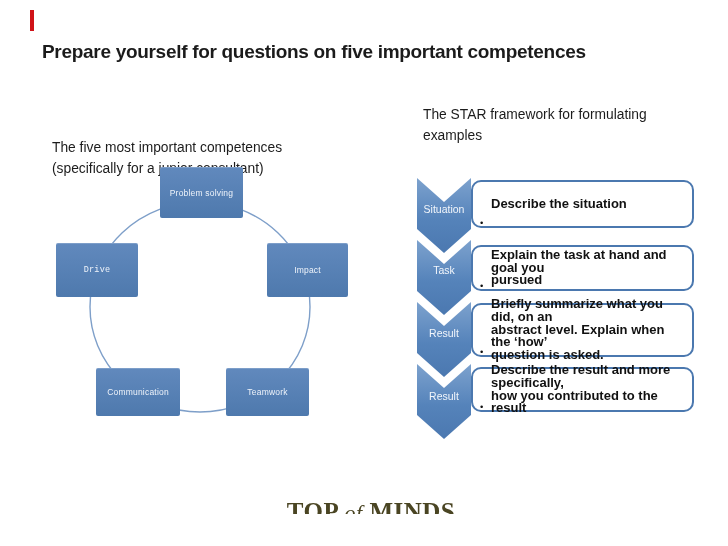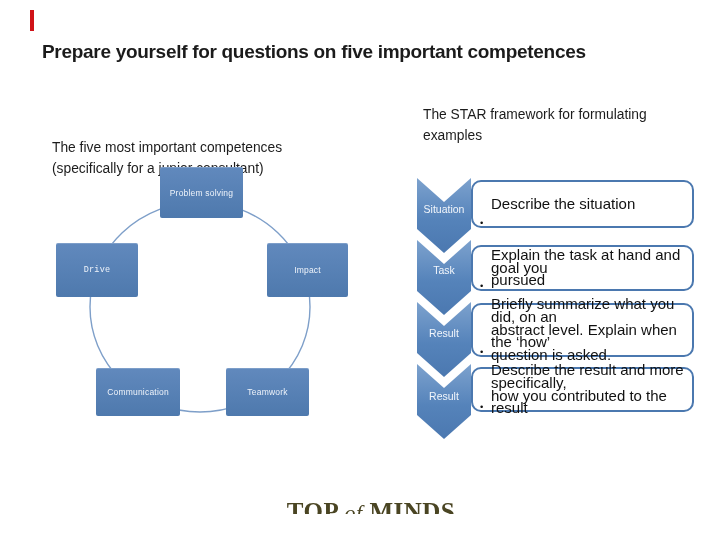--- a/index.html
+++ b/index.html
@@ -51,21 +51,21 @@
   .sbox-1{top:2px;height:48px;}
   .sbox-2{top:67px;height:46px;}
   .sbox-3{top:125px;height:54px;}
   .sbox-4{top:189px;height:45px;}
   .bullet{
     width:11px;flex:0 0 11px;font-size:9.5px;color:#111111;line-height:12.8px;
     align-self:flex-start;position:relative;top:calc(50% - 0px);
   }
   .star-box .bullet{align-self:center;}
   .sbox-text{
-    flex:1;font-size:15px;line-height:12.8px;color:#111111;white-space:pre-line;
+    flex:1;font-size:13px;line-height:12.8px;color:#111111;white-space:pre-line;font-weight:bold;
   }
   .chev-label-abs{position:absolute;width:54px;text-align:center;color:#f2f6fb;font-size:10.5px;}
 
   
   .logo{
     position:absolute;left:278px;top:498px;width:186px;text-align:center;
     font-family:"Liberation Serif",serif;color:#4a4523;
   }
   .logo-main{font-size:25px;font-weight:bold;line-height:28px;letter-spacing:0.5px;}
   .logo-of{font-style:italic;font-weight:normal;font-size:22px;}

